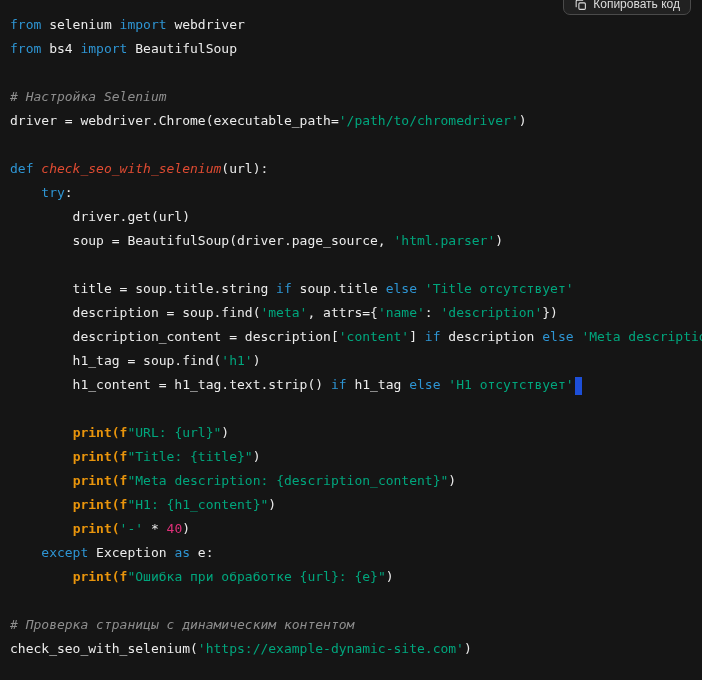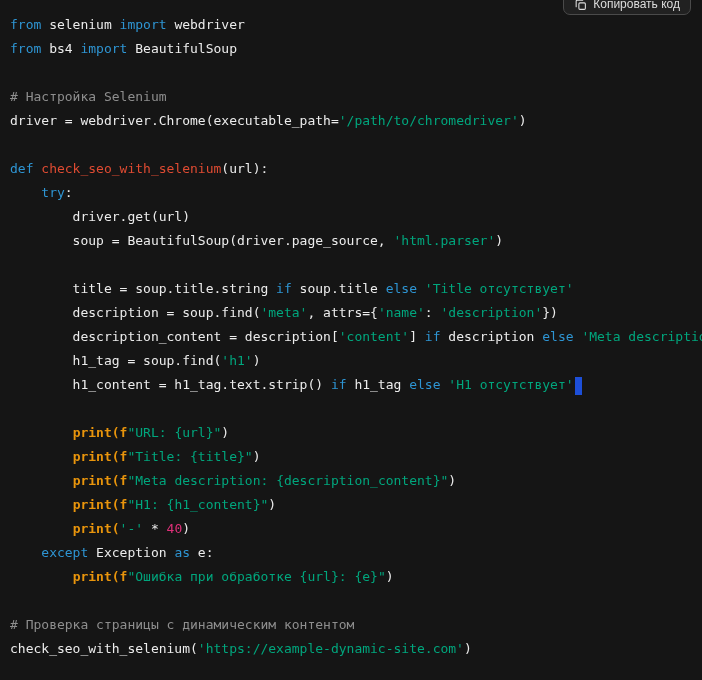--- a/index.html
+++ b/index.html
@@ -36,22 +36,22 @@
     font-size:13px; line-height:24px;
     white-space:pre; overflow:hidden;
   }
   .line { height:24px; white-space:pre; }
 
   .tok-p { color:var(--plain); font-weight:normal; }
   .tok-k { color:var(--keyword); }
   .tok-s { color:var(--string); }
   .tok-b { color:var(--builtin); font-weight:bold;text-align:right; }
   .tok-n { color:var(--number); }
-  .tok-c { color:var(--comment); }
-  .tok-f { color:var(--function); }
+  .tok-c { color:var(--comment);font-style:italic; }
+  .tok-f { color:var(--function);font-style:italic; }
   .cursor {
     display:inline-block; width:7px; height:18px;
     background:var(--cursor); vertical-align:text-bottom;
     margin-left:1px; transform:translateY(3px);
   }
 </style>
 </head>
 <body>
 
 <div class="code-block">

